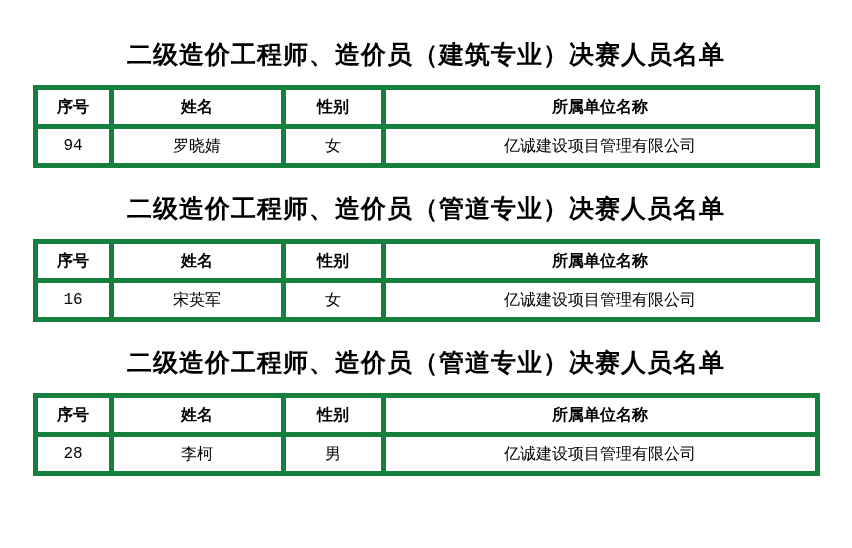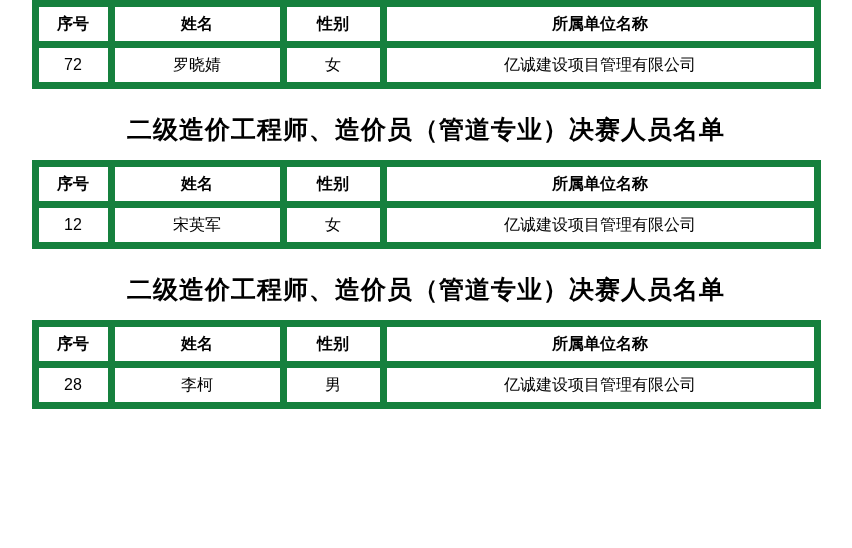--- a/index.html
+++ b/index.html
@@ -36,23 +36,23 @@
   .title-3 { font-size: 25px; padding: 24px 0 14px 0; }
 
   table.roster {
     border-collapse: collapse;
     width: 782px;
     margin: 0 auto;
     table-layout: fixed;
   }
   table.roster th,
   table.roster td {
-    border: 7px solid #15803d;
+    border: 5px solid #15803d;
     text-align: center;
-    font-family: Liberation Sans, sans-serif;
+    font-family: Liberation Mono, monospace;
     font-size: 16px;
     height: 34px;
     padding: 0 2px;
     overflow: hidden;
     white-space: nowrap;
   }
   table.roster th {
     font-weight: bold;
   }
   table.roster td {
@@ -62,38 +62,39 @@
   col.c-name { width: 172px; }
   col.c-sex  { width: 100px; }
   col.c-unit { width: 434px; }
 </style>
 </head>
 <body>
 
 <div class="page">
 
   <div class="section">
+    <div class="section-title title-1">二级造价工程师、造价员（建筑专业）决赛人员名单</div>
     <table class="roster">
       <colgroup>
         <col class="c-no">
           <col class="c-name">
           <col class="c-sex">
           <col class="c-unit">
       </colgroup>
       <thead>
         <tr>
           <th>序号</th>
           <th>姓名</th>
           <th>性别</th>
           <th>所属单位名称</th>
         </tr>
       </thead>
       <tbody>
         <tr>
-          <td>72</td>
+          <td>94</td>
           <td>罗晓婧</td>
           <td>女</td>
           <td>亿诚建设项目管理有限公司</td>
         </tr>
       </tbody>
     </table>
   </div>
 
   <div class="section">
     <div class="section-title title-2">二级造价工程师、造价员（管道专业）决赛人员名单</div>
@@ -107,21 +108,21 @@
       <thead>
         <tr>
           <th>序号</th>
           <th>姓名</th>
           <th>性别</th>
           <th>所属单位名称</th>
         </tr>
       </thead>
       <tbody>
         <tr>
-          <td>12</td>
+          <td>16</td>
           <td>宋英军</td>
           <td>女</td>
           <td>亿诚建设项目管理有限公司</td>
         </tr>
       </tbody>
     </table>
   </div>
 
   <div class="section">
     <div class="section-title title-3">二级造价工程师、造价员（管道专业）决赛人员名单</div>

